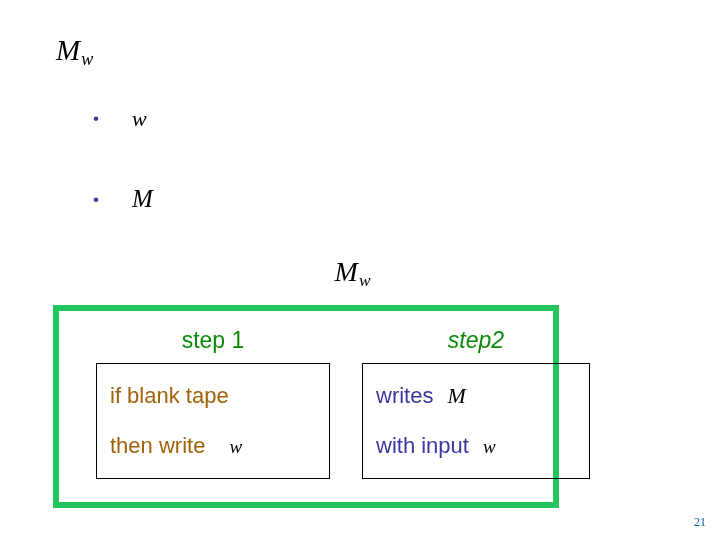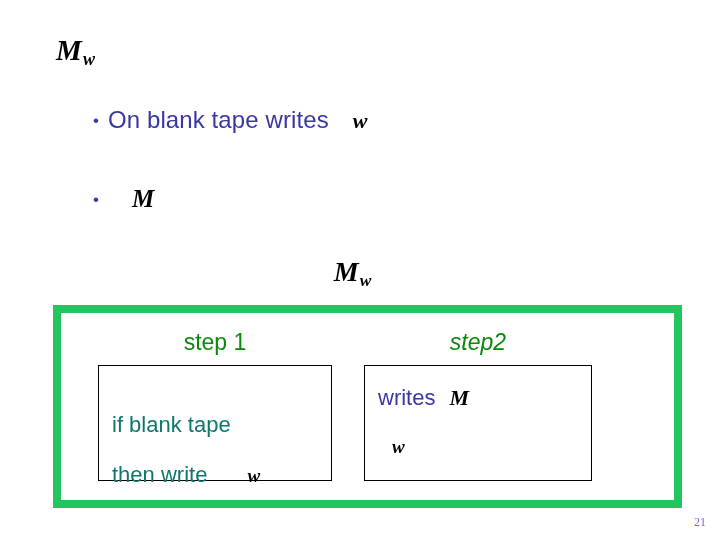--- a/index.html
+++ b/index.html
@@ -20,21 +20,21 @@
     position: absolute;
     inset: 0;
     background: #ffffff;
   }
 
   
   .math {
     font-family: "Liberation Serif", "DejaVu Serif", serif;
     font-style: italic;
     color: #000000;
-    font-weight: 700;
+    font-weight: 400;
   }
   .math-sub {
     font-family: "Liberation Serif", "DejaVu Serif", serif;
     font-style: italic;
     color: #000000;
     font-size: 0.62em;
     position: relative;
     top: 0.30em;
     left: 0.06em;
   }
@@ -104,23 +104,23 @@
   }
   .diagram-label .lbl-inner {
     position: relative;
     left: -8px;
   }
 
   .outer-box {
     position: absolute;
     left: 53px;
     top: 305px;
-    width: 629px;
+    width: 506px;
     height: 203px;
-    border: 8px solid #22c55e;
+    border: 6px solid #22c55e;
     box-sizing: border-box;
     background: transparent;
   }
 
   .step-col {
     position: absolute;
     top: 0;
   }
   .step-col-1 { left: 37px;  width: 234px; }
   .step-col-2 { left: 303px; width: 228px; }
@@ -152,57 +152,56 @@
   .inner-line {
     position: absolute;
     left: 13px;
     display: flex;
     align-items: baseline;
     white-space: nowrap;
     font-size: 22px;
     line-height: 1;
   }
   .inner-line.l1 { top: 21px; }
-  .inner-line.l2 { top: 71px; gap: 16px; }
-
-  .txt-orange { color: #0f766e; margin-top: 27px; }
+  .inner-line.l2 { top: 71px; }
+
+  .txt-orange { color: #a16207; }
   .txt-blue   { color: #3A37A0; }
 
   .inline-math {
     font-size: 21px;
     margin-left: 20px;
     line-height: 1;
   }
   .inline-math.small { font-size: 19px; margin-left: 24px; }
   .inline-math.tight { margin-left: 14px; font-size: 19px; }
   .inline-math.capm  { margin-left: 14px; font-size: 22px; }
 
   
   .page-number {
     position: absolute;
     right: 14px;
     bottom: 12px;
     font-family: "Liberation Serif", serif;
     font-size: 12px;
-    color: #8b5cf6;
+    color: #0369a1;
     line-height: 1;
   }
 </style>
 </head>
 <body>
 
 <div class="slide">
 
   <div class="title-row">
     <span class="title-math math"><span>M</span><span class="math-sub">w</span></span>
   </div>
 
   <div class="bullet-row bullet-1">
     <span class="bullet-dot">•</span>
-    <span class="bullet-text">On blank tape writes</span>
     <span class="bullet-math math">w</span>
   </div>
 
   <div class="bullet-row bullet-2">
     <span class="bullet-dot">•</span>
     <span class="bullet-math math cap">M</span>
   </div>
 
   <div class="diagram-label">
     <span class="lbl-inner math"><span>M</span><span class="math-sub">w</span></span>
@@ -224,20 +223,21 @@
     </div>
 
     <div class="step-col step-col-2">
       <div class="step-header">step2</div>
       <div class="inner-box">
         <div class="inner-line l1">
           <span class="txt-blue">writes</span>
           <span class="inline-math math capm">M</span>
         </div>
         <div class="inner-line l2">
+          <span class="txt-blue">with input</span>
           <span class="inline-math math tight">w</span>
         </div>
       </div>
     </div>
 
   </div>
 
   <div class="page-number">21</div>
 
 </div>

